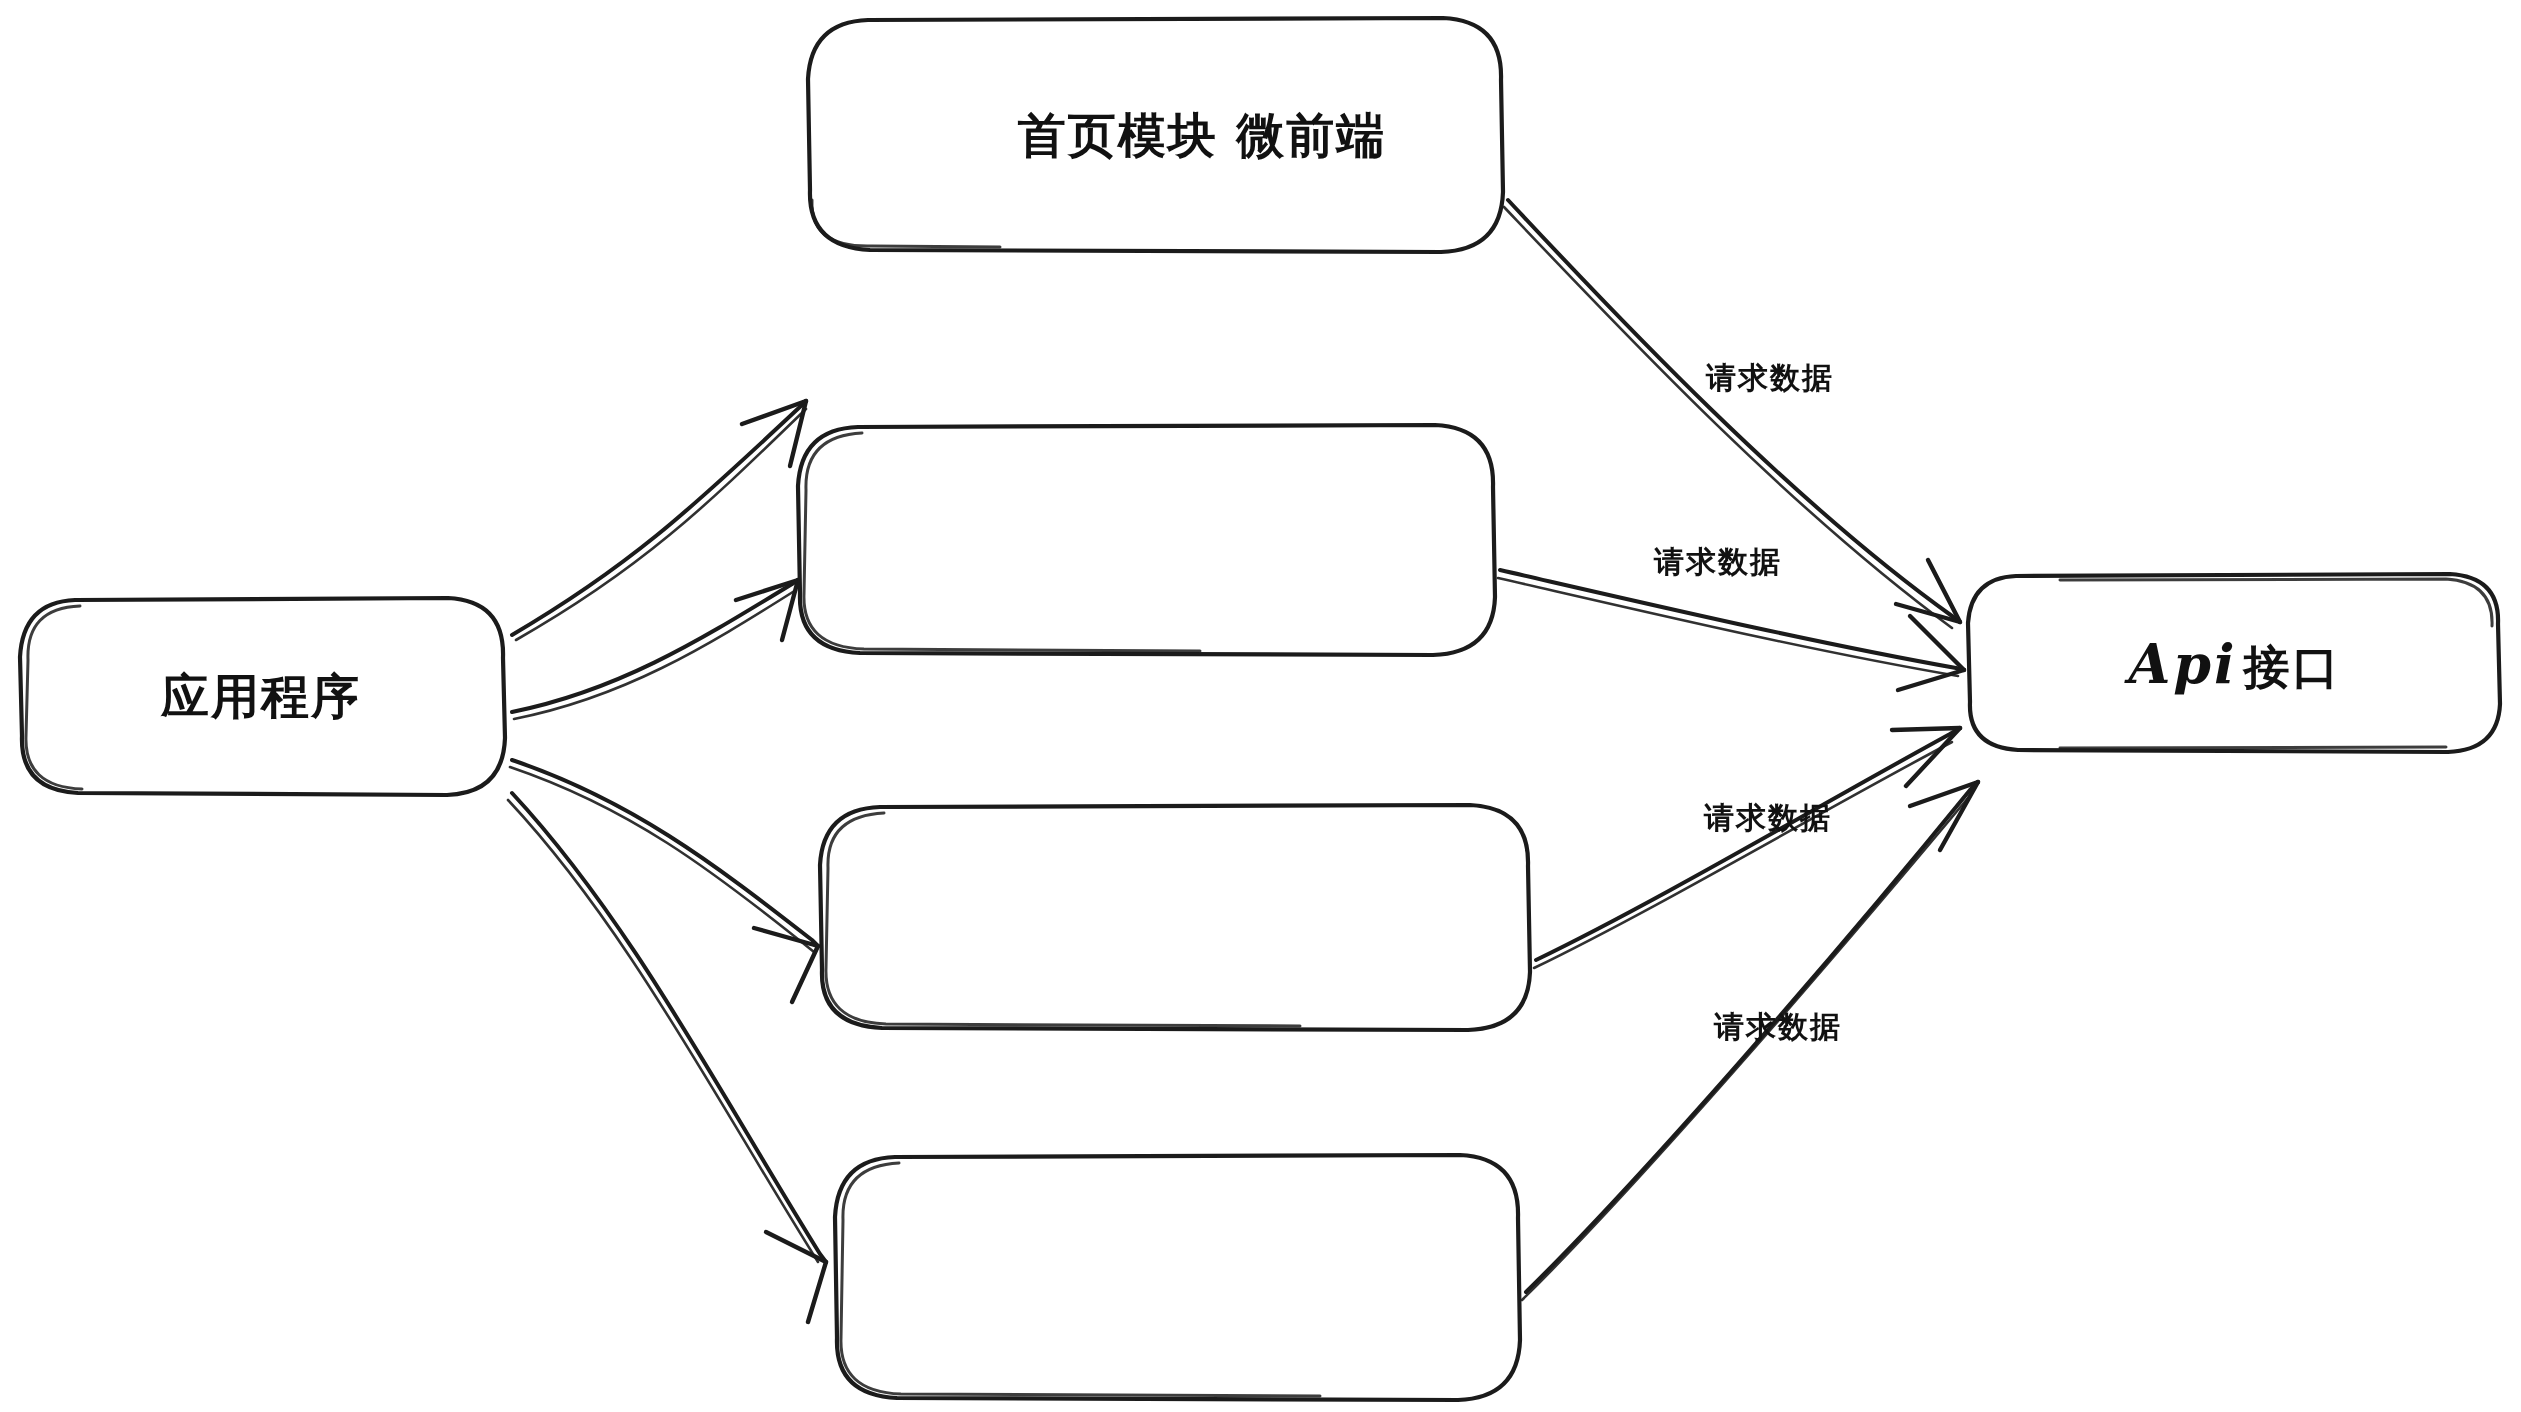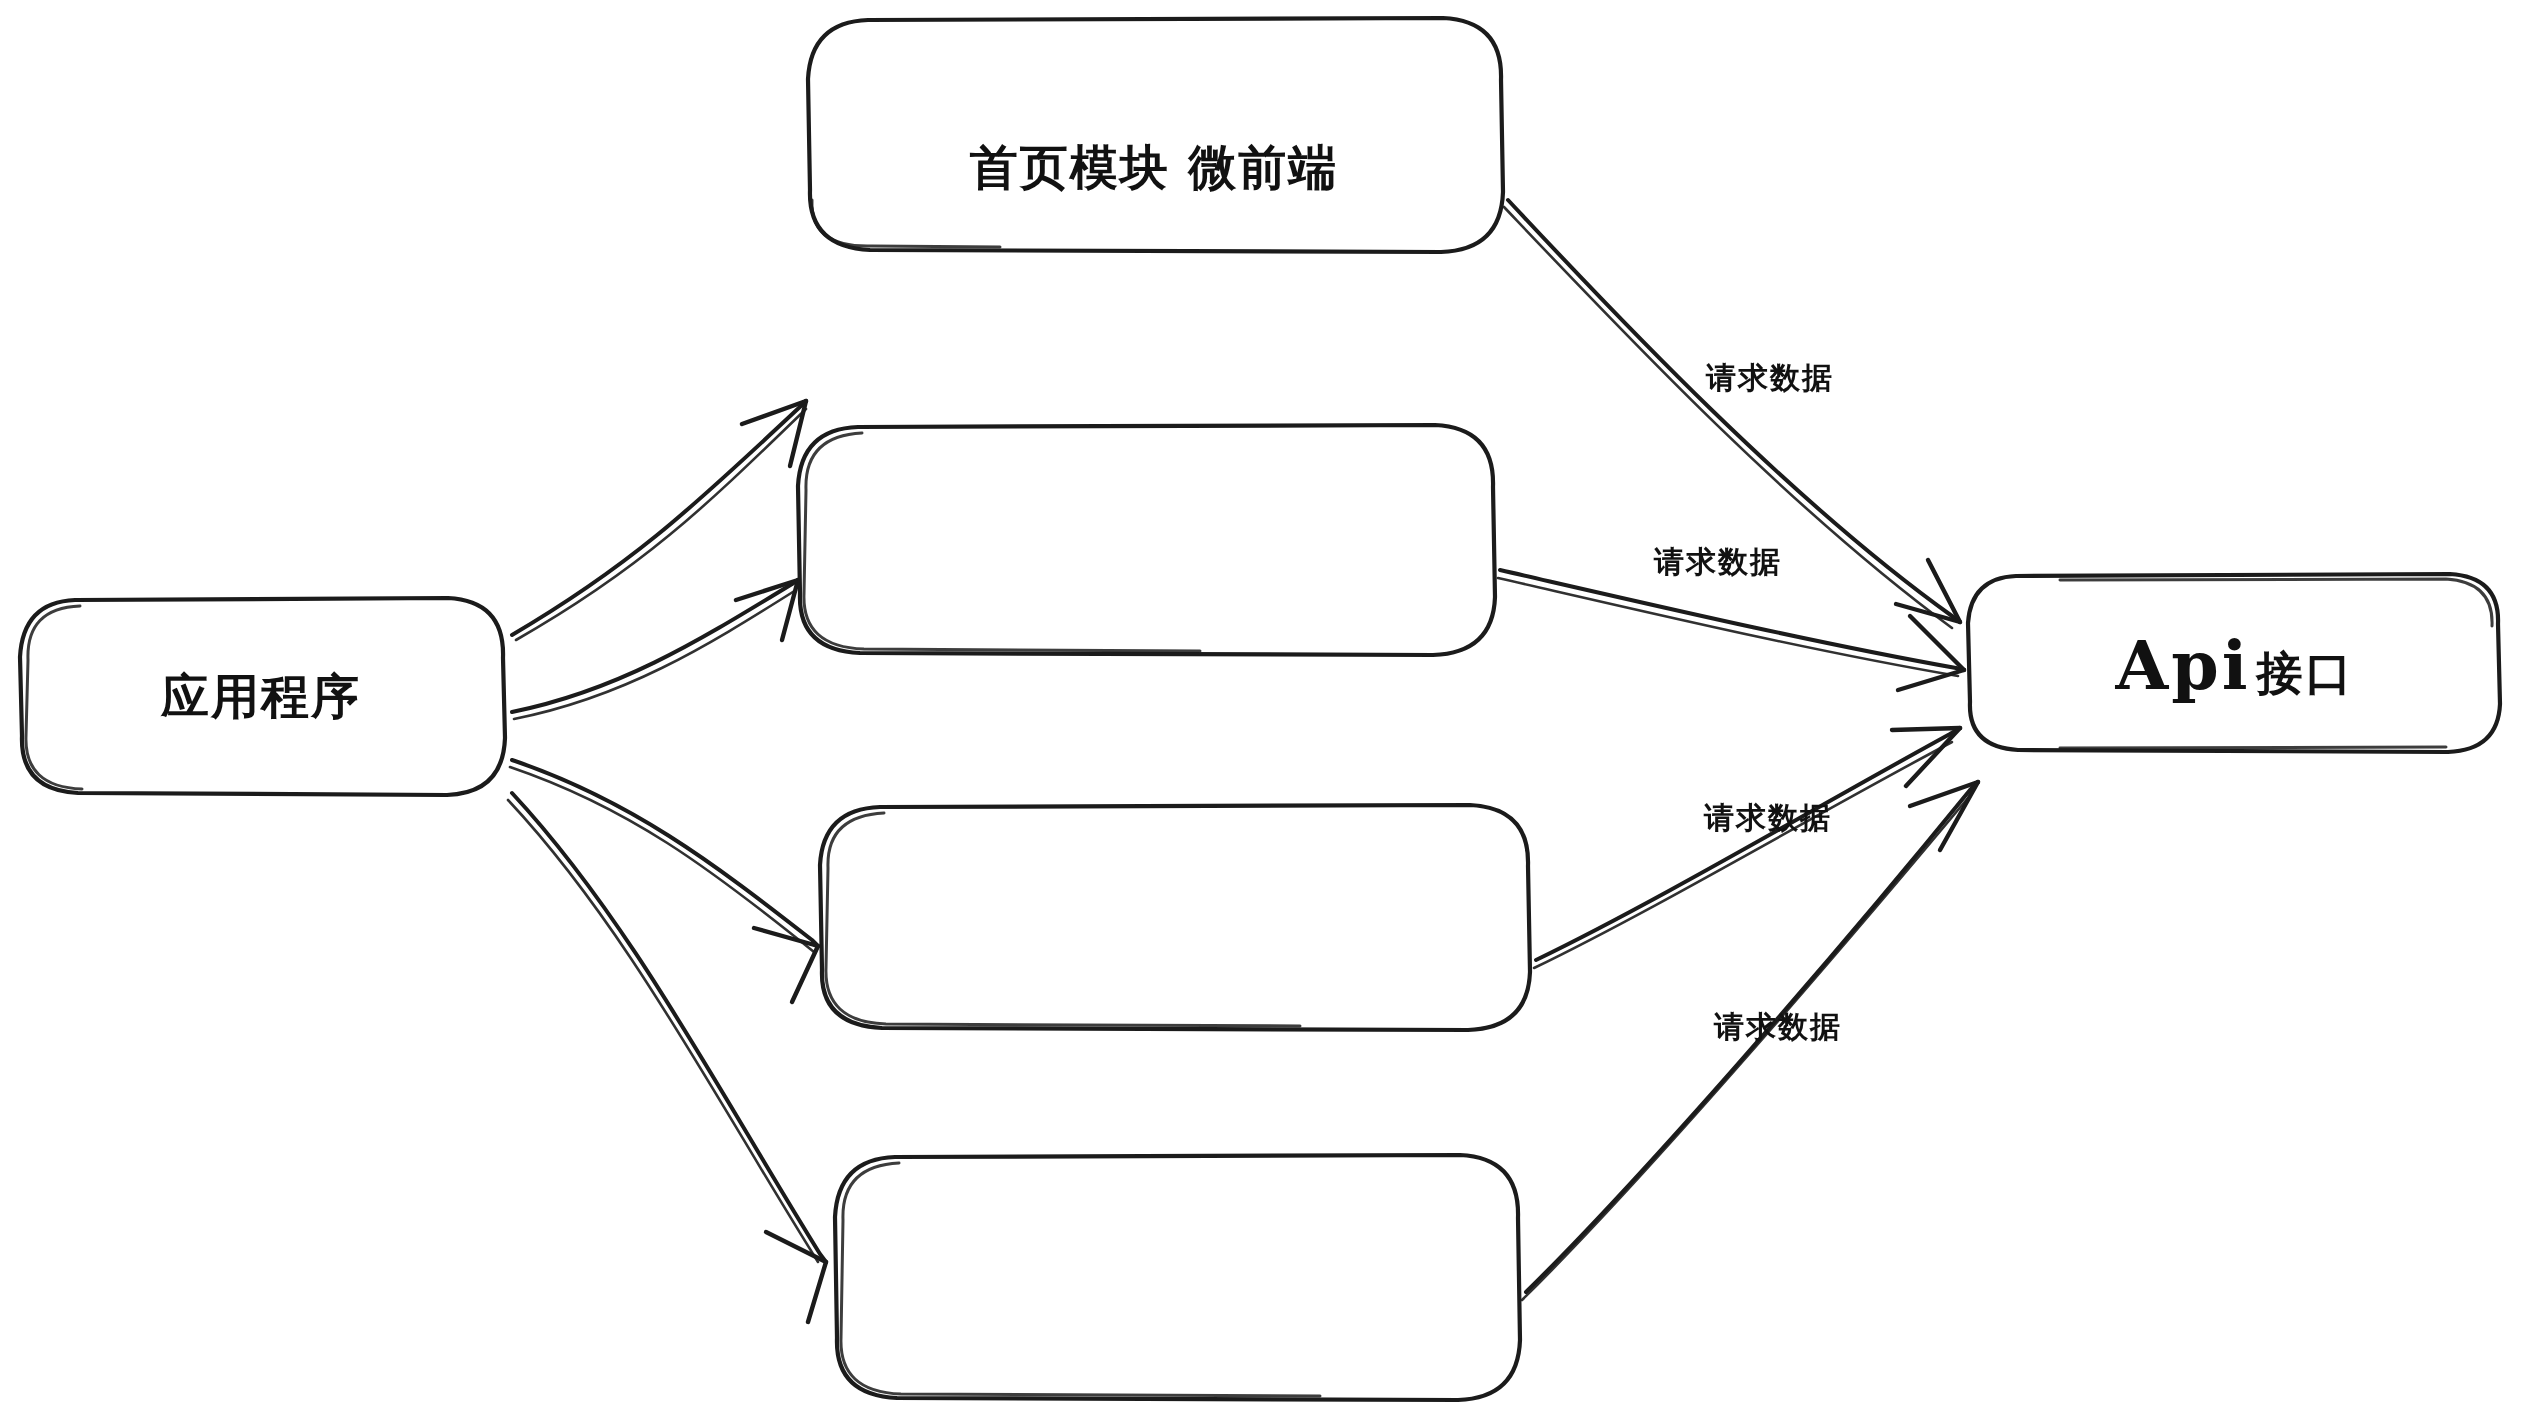--- a/index.html
+++ b/index.html
@@ -64,22 +64,23 @@
     letter-spacing: 2px;
     transform: translate(-50%, -50%);
     text-align: center;
   }
   .node-label.api-label {
     font-size: 46px;
     letter-spacing: 3px;
   }
   .node-label .api-latin {
     font-family: "DejaVu Serif", "Liberation Serif", serif;
+    font-style: italic;
     font-weight: 700;
-    font-size: 68px;
+    font-size: 54px;
     padding-right: 6px;
   }
   .edge-label {
     font-family: "DejaVu Sans", "Liberation Sans", sans-serif;
     font-size: 30px;
     font-weight: 700;
     letter-spacing: 2px;
     transform: translate(-50%, -50%);
   }
   .node-hit {
@@ -177,21 +178,21 @@
     </g>
 
     <g>
       <path class="sketch-stroke node-outline" d="M 2016 576 L 2450 574 Q 2500 577 2498 624 L 2500 704 Q 2498 750 2448 752 L 2018 750 Q 1968 747 1970 702 L 1968 623 Q 1971 578 2016 576 Z"></path>
       <path class="sketch-stroke node-outline-2" d="M 2060 580 L 2446 579 Q 2494 582 2492 626 M 2060 748 L 2446 747"></path>
     </g>
   </svg>
 
   <div class="node-label" style="left:261px; top:697px;">应用程序</div>
 
-  <div class="node-label" style="left:1154px; top:136px;margin-top:32px;">首页模块 微前端</div>
+  <div class="node-label" style="left:1202px; top:136px;">首页模块 微前端</div>
 
 
 
 
   <div class="node-label api-label" style="left:2235px; top:665px;">
     <span class="api-latin">Api</span><span>接口</span>
   </div>
 
   <div class="edge-label" style="left:1770px; top:378px;">请求数据</div>
 

